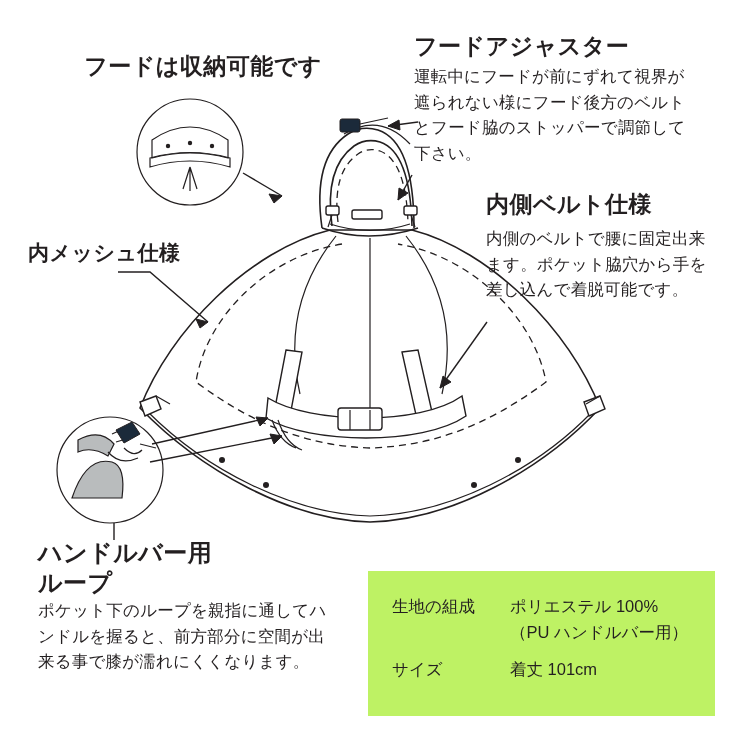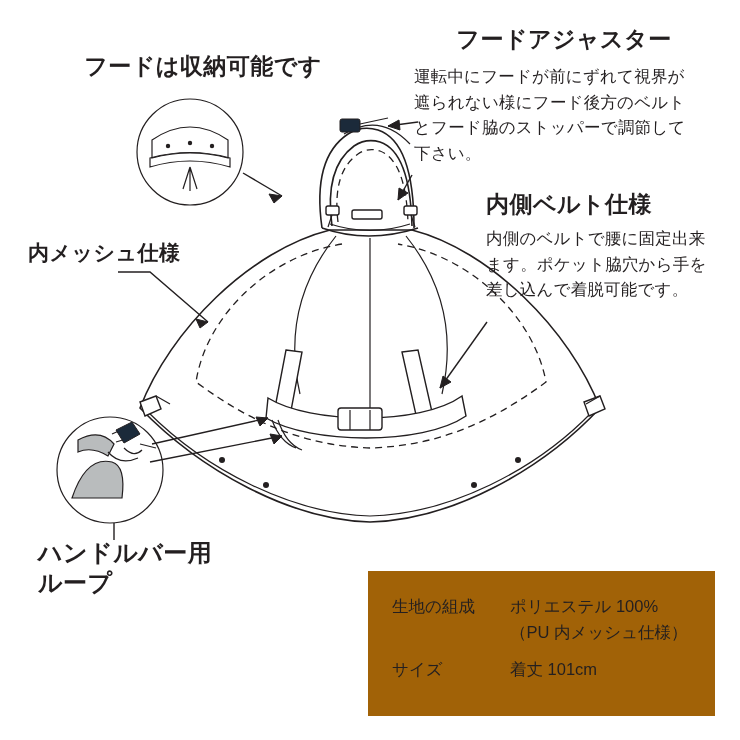--- a/index.html
+++ b/index.html
@@ -33,21 +33,21 @@
     line-height: 1.55;
     color: #231f20;
     letter-spacing: 0.2px;
   }
   .spec-box {
     position: absolute;
     left: 368px;
     top: 571px;
     width: 347px;
     height: 145px;
-    background: #a16207;
+    background: #bef264;
   }
   .spec-row {
     display: flex;
     align-items: flex-start;
     font-size: 16.5px;
     line-height: 1.6;
     color: #231f20;
   }
   .spec-label {
     width: 118px;
@@ -170,43 +170,44 @@
       <path class="lead" d="M152 444 L268 418"></path>
       <path class="dot" d="M268 418 l-12 -1 l4 9 z" stroke="#231f20" stroke-width="1"></path>
       <path class="lead" d="M150 462 L282 436"></path>
       <path class="dot" d="M282 436 l-12 -2 l4 10 z" stroke="#231f20" stroke-width="1"></path>
       <path class="lead" d="M114 523 L114 540"></path>
     </g>
   </svg>
 
   <div class="abs heading" style="left:58px; top:52px; width:290px;text-align:center;">フードは収納可能です</div>
 
-  <div class="abs heading" style="left:414px; top:25px; width:300px;text-align:center;">フードアジャスター</div>
+  <div class="abs heading" style="left:414px; top:32px; width:300px;">フードアジャスター</div>
 
   <div class="abs body-text" style="left:414px; top:64px; width:280px;">運転中にフードが前にずれて視界が遮られない様にフード後方のベルトとフード脇のストッパーで調節して下さい。</div>
 
   <div class="abs heading" style="left:28px; top:240px; width:220px; font-size:21px;">内メッシュ仕様</div>
 
   <div class="abs heading" style="left:486px; top:190px; width:230px;">内側ベルト仕様</div>
 
   <div class="abs body-text" style="left:486px; top:226px; width:234px;">内側のベルトで腰に固定出来ます。ポケット脇穴から手を差し込んで着脱可能です。</div>
 
   <div class="abs heading" style="left:38px; top:538px; width:250px; font-size:24px;">
     <span>ハンドルバー用</span><br>
     <span>ループ</span>
   </div>
 
+  <div class="abs body-text" style="left:38px; top:598px; width:292px;">ポケット下のループを親指に通してハンドルを握ると、前方部分に空間が出来る事で膝が濡れにくくなります。</div>
 
   <div class="spec-box">
     <div style="padding:22px 22px 0 24px;">
       <div class="spec-row">
         <div class="spec-label">生地の組成</div>
         <div class="spec-value">
           <div>ポリエステル 100%</div>
-          <div>（PU 内メッシュ仕様）</div>
+          <div>（PU ハンドルバー用）</div>
         </div>
       </div>
       <div class="spec-row" style="margin-top:10px;justify-content:center;">
         <div class="spec-label">サイズ</div>
         <div class="spec-value">
           <div>着丈 101cm</div>
         </div>
       </div>
     </div>
   </div>

